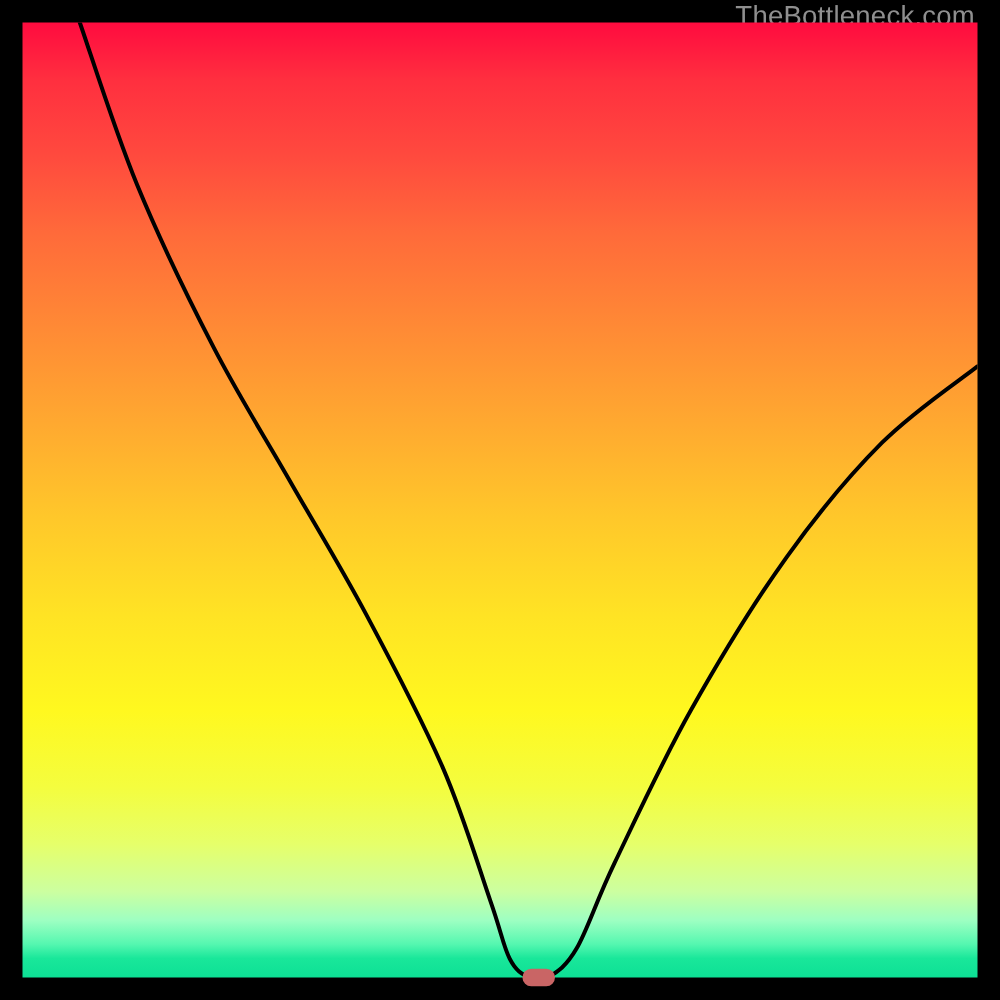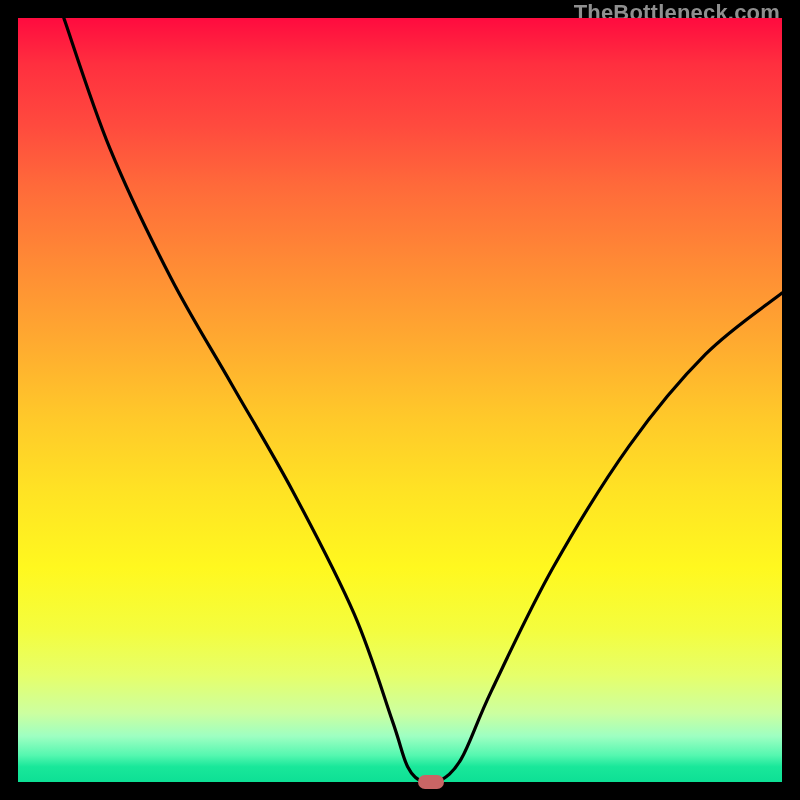--- a/index.html
+++ b/index.html
@@ -39,21 +39,21 @@
       #55f7b0 96.5%,
       #19e79a 98%,
       #0de095 100%);
   }
   .watermark {
     position: absolute;
     top: 0px;
     right: 20px;
     font-family: Arial, Helvetica, sans-serif;
     font-size: 22px;
-    font-weight: 700;
+    font-weight: 400;
     color: #8f8f8f;
     letter-spacing: 0.2px;
     user-select: none;
   }
   svg.curve {
     position: absolute;
     left: 0;
     top: 0;
     width: 764px;
     height: 764px;

